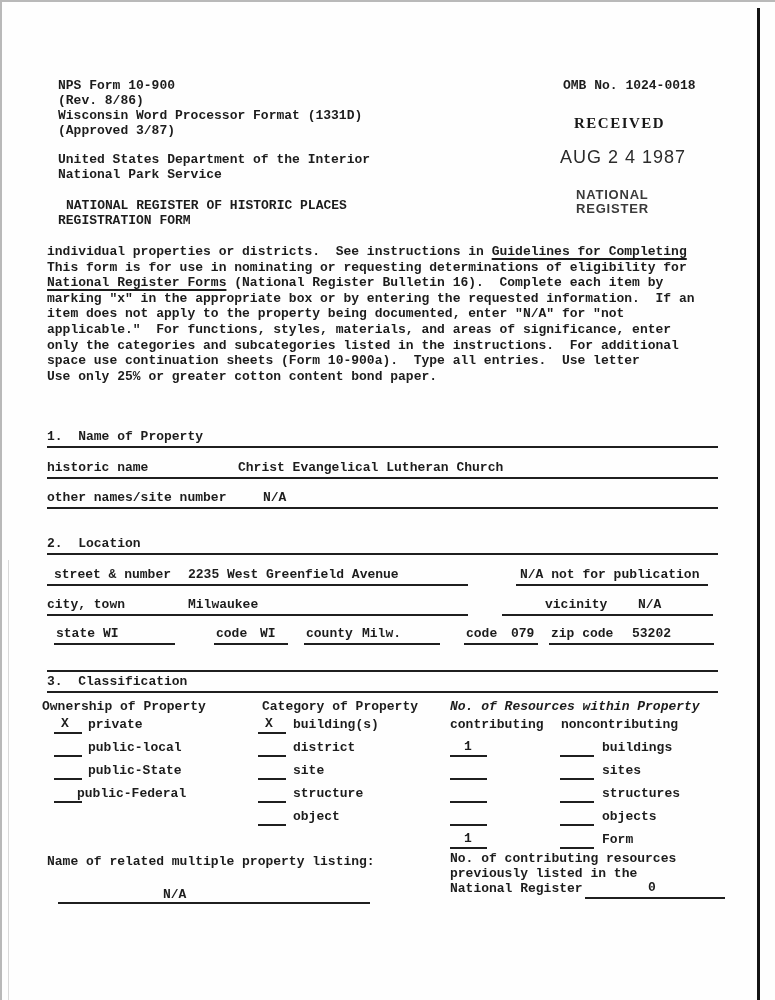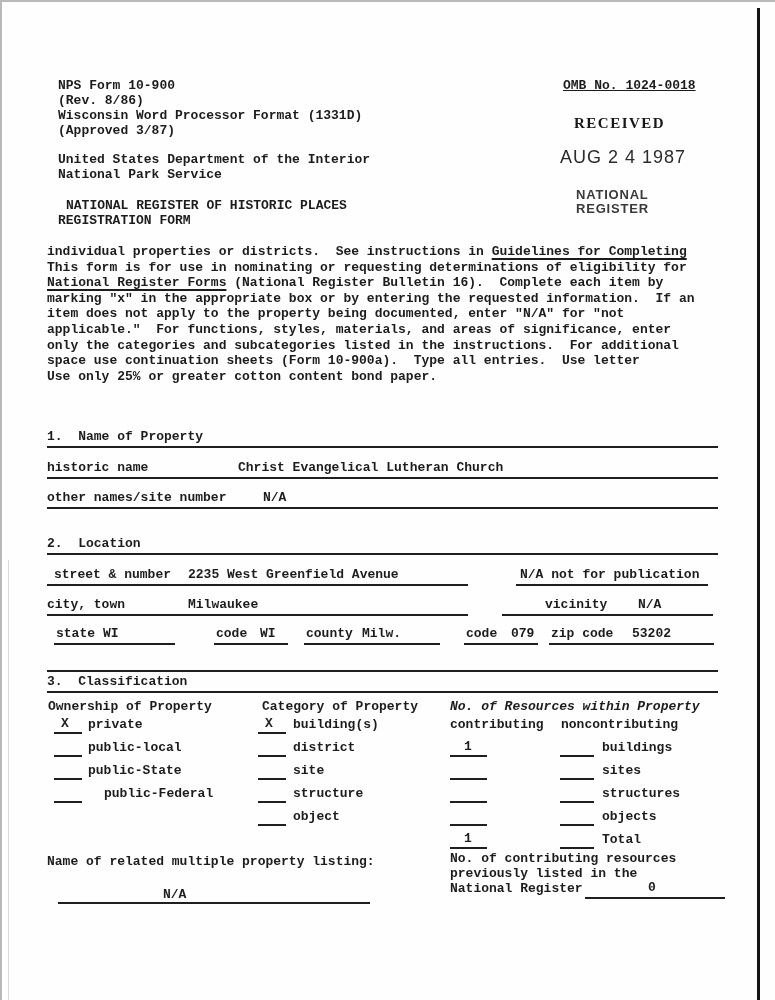--- a/index.html
+++ b/index.html
@@ -33,21 +33,21 @@
     <span class="t" style="left:58px;top:93px;">(Rev. 8/86)</span>
     <span class="t" style="left:58px;top:108px;">Wisconsin Word Processor Format (1331D)</span>
     <span class="t" style="left:58px;top:123px;">(Approved 3/87)</span>
     <span class="t" style="left:58px;top:152px;">United States Department of the Interior</span>
     <span class="t" style="left:58px;top:167px;">National Park Service</span>
     <span class="t" style="left:58px;top:198px;margin-left:8px;">NATIONAL REGISTER OF HISTORIC PLACES</span>
     <span class="t" style="left:58px;top:213px;">REGISTRATION FORM</span>
   </div>
 
   <div>
-    <span class="t" style="left:563px;top:78px;text-decoration:underline;">OMB No. 1024-0018</span>
+    <span class="t" style="left:563px;top:78px;">OMB No. 1024-0018</span>
     <span class="stamp-received" style="left:574px;top:115px;">RECEIVED</span>
     <span class="stamp-date" style="left:560px;top:147px;">AUG 2 4 1987</span>
     <span class="stamp-nr" style="left:576px;top:188px;">NATIONAL</span>
     <span class="stamp-nr" style="left:576px;top:202px;">REGISTER</span>
   </div>
 
   <div class="intro">
     <div class="ln"><span>individual properties or districts.  See instructions in </span><span class="u">Guidelines for Completing</span></div>
     <div class="ln">This form is for use in nominating or requesting determinations of eligibility for</div>
     <div class="ln"><span class="u">National Register Forms</span><span> (National Register Bulletin 16).  Complete each item by</span></div>
@@ -102,33 +102,33 @@
     <span class="t" style="left:551px;top:626px;">zip code</span>
     <span class="t" style="left:632px;top:626px;">53202</span>
     <div class="rule" style="left:549px;top:643px;width:165px;"></div>
   </div>
 
   <div>
     <div class="rule" style="left:47px;top:670px;width:671px;"></div>
     <span class="t" style="left:47px;top:674px;">3.  Classification</span>
     <div class="rule" style="left:47px;top:691px;width:671px;"></div>
 
-    <span class="t" style="left:48px;top:699px;">Ownership of Property</span>
+    <span class="t" style="left:42px;top:699px;">Ownership of Property</span>
     <span class="t" style="left:262px;top:699px;">Category of Property</span>
     <span class="t" style="left:450px;top:699px;font-style:italic;">No. of Resources within Property</span>
 
     <span class="t" style="left:61px;top:716px;">X</span>
     <div class="rule" style="left:54px;top:732px;width:28px;"></div>
     <span class="t" style="left:88px;top:717px;">private</span>
     <div class="rule" style="left:54px;top:755px;width:28px;"></div>
     <span class="t" style="left:88px;top:740px;">public-local</span>
     <div class="rule" style="left:54px;top:778px;width:28px;"></div>
     <span class="t" style="left:88px;top:763px;">public-State</span>
     <div class="rule" style="left:54px;top:801px;width:28px;"></div>
-    <span class="t" style="left:104px;top:786px;text-align:right;">public-Federal</span>
+    <span class="t" style="left:77px;top:786px;text-align:right;">public-Federal</span>
 
     <span class="t" style="left:265px;top:716px;">X</span>
     <div class="rule" style="left:258px;top:732px;width:28px;"></div>
     <span class="t" style="left:293px;top:717px;">building(s)</span>
     <div class="rule" style="left:258px;top:755px;width:28px;"></div>
     <span class="t" style="left:293px;top:740px;">district</span>
     <div class="rule" style="left:258px;top:778px;width:28px;"></div>
     <span class="t" style="left:293px;top:763px;">site</span>
     <div class="rule" style="left:258px;top:801px;width:28px;"></div>
     <span class="t" style="left:293px;top:786px;">structure</span>
@@ -151,21 +151,21 @@
     <div class="rule" style="left:560px;top:801px;width:34px;"></div>
     <span class="t" style="left:602px;top:786px;">structures</span>
 
     <div class="rule" style="left:450px;top:824px;width:37px;"></div>
     <div class="rule" style="left:560px;top:824px;width:34px;"></div>
     <span class="t" style="left:602px;top:809px;">objects</span>
 
     <span class="t" style="left:464px;top:831px;">1</span>
     <div class="rule" style="left:450px;top:847px;width:37px;"></div>
     <div class="rule" style="left:560px;top:847px;width:34px;"></div>
-    <span class="t" style="left:602px;top:832px;">Total</span>
+    <span class="t" style="left:602px;top:832px;">Form</span>
 
     <span class="t" style="left:47px;top:854px;">Name of related multiple property listing:</span>
     <span class="t" style="left:163px;top:887px;">N/A</span>
     <div class="rule" style="left:58px;top:902px;width:312px;"></div>
 
     <span class="t" style="left:450px;top:851px;">No. of contributing resources</span>
     <span class="t" style="left:450px;top:866px;">previously listed in the</span>
     <span class="t" style="left:450px;top:881px;">National Register</span>
     <span class="t" style="left:648px;top:880px;">0</span>
     <div class="rule" style="left:585px;top:897px;width:140px;"></div>

